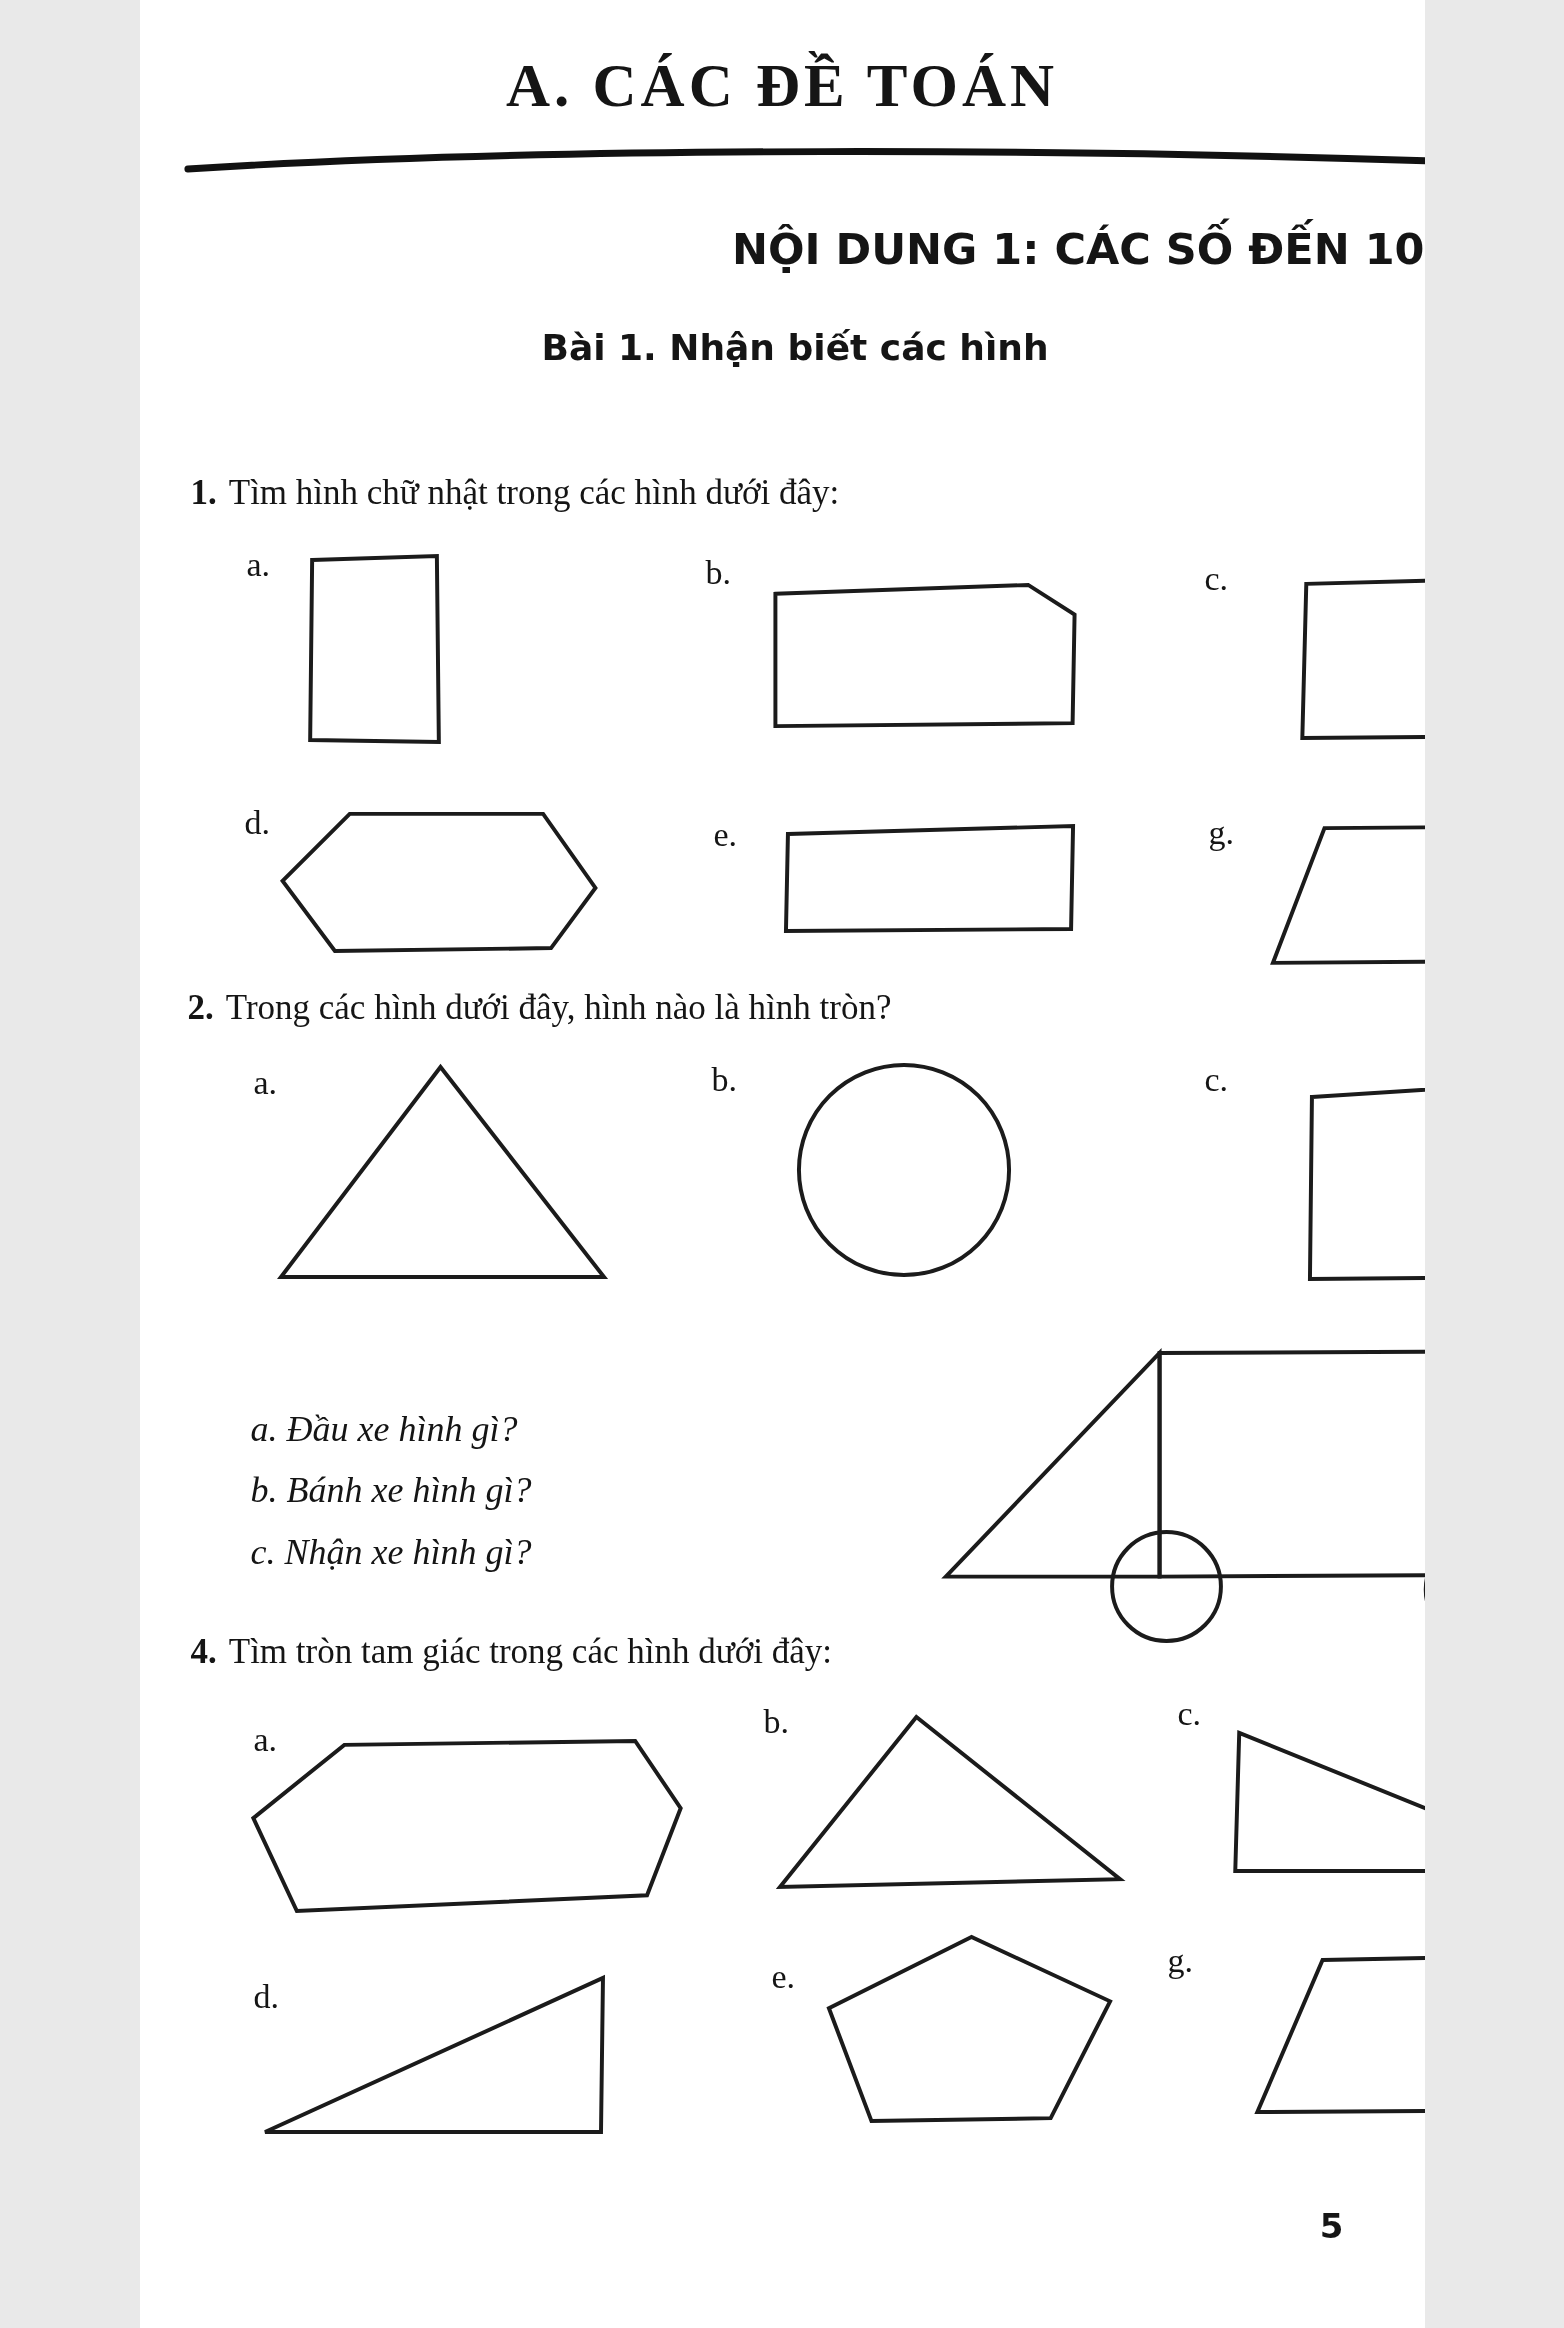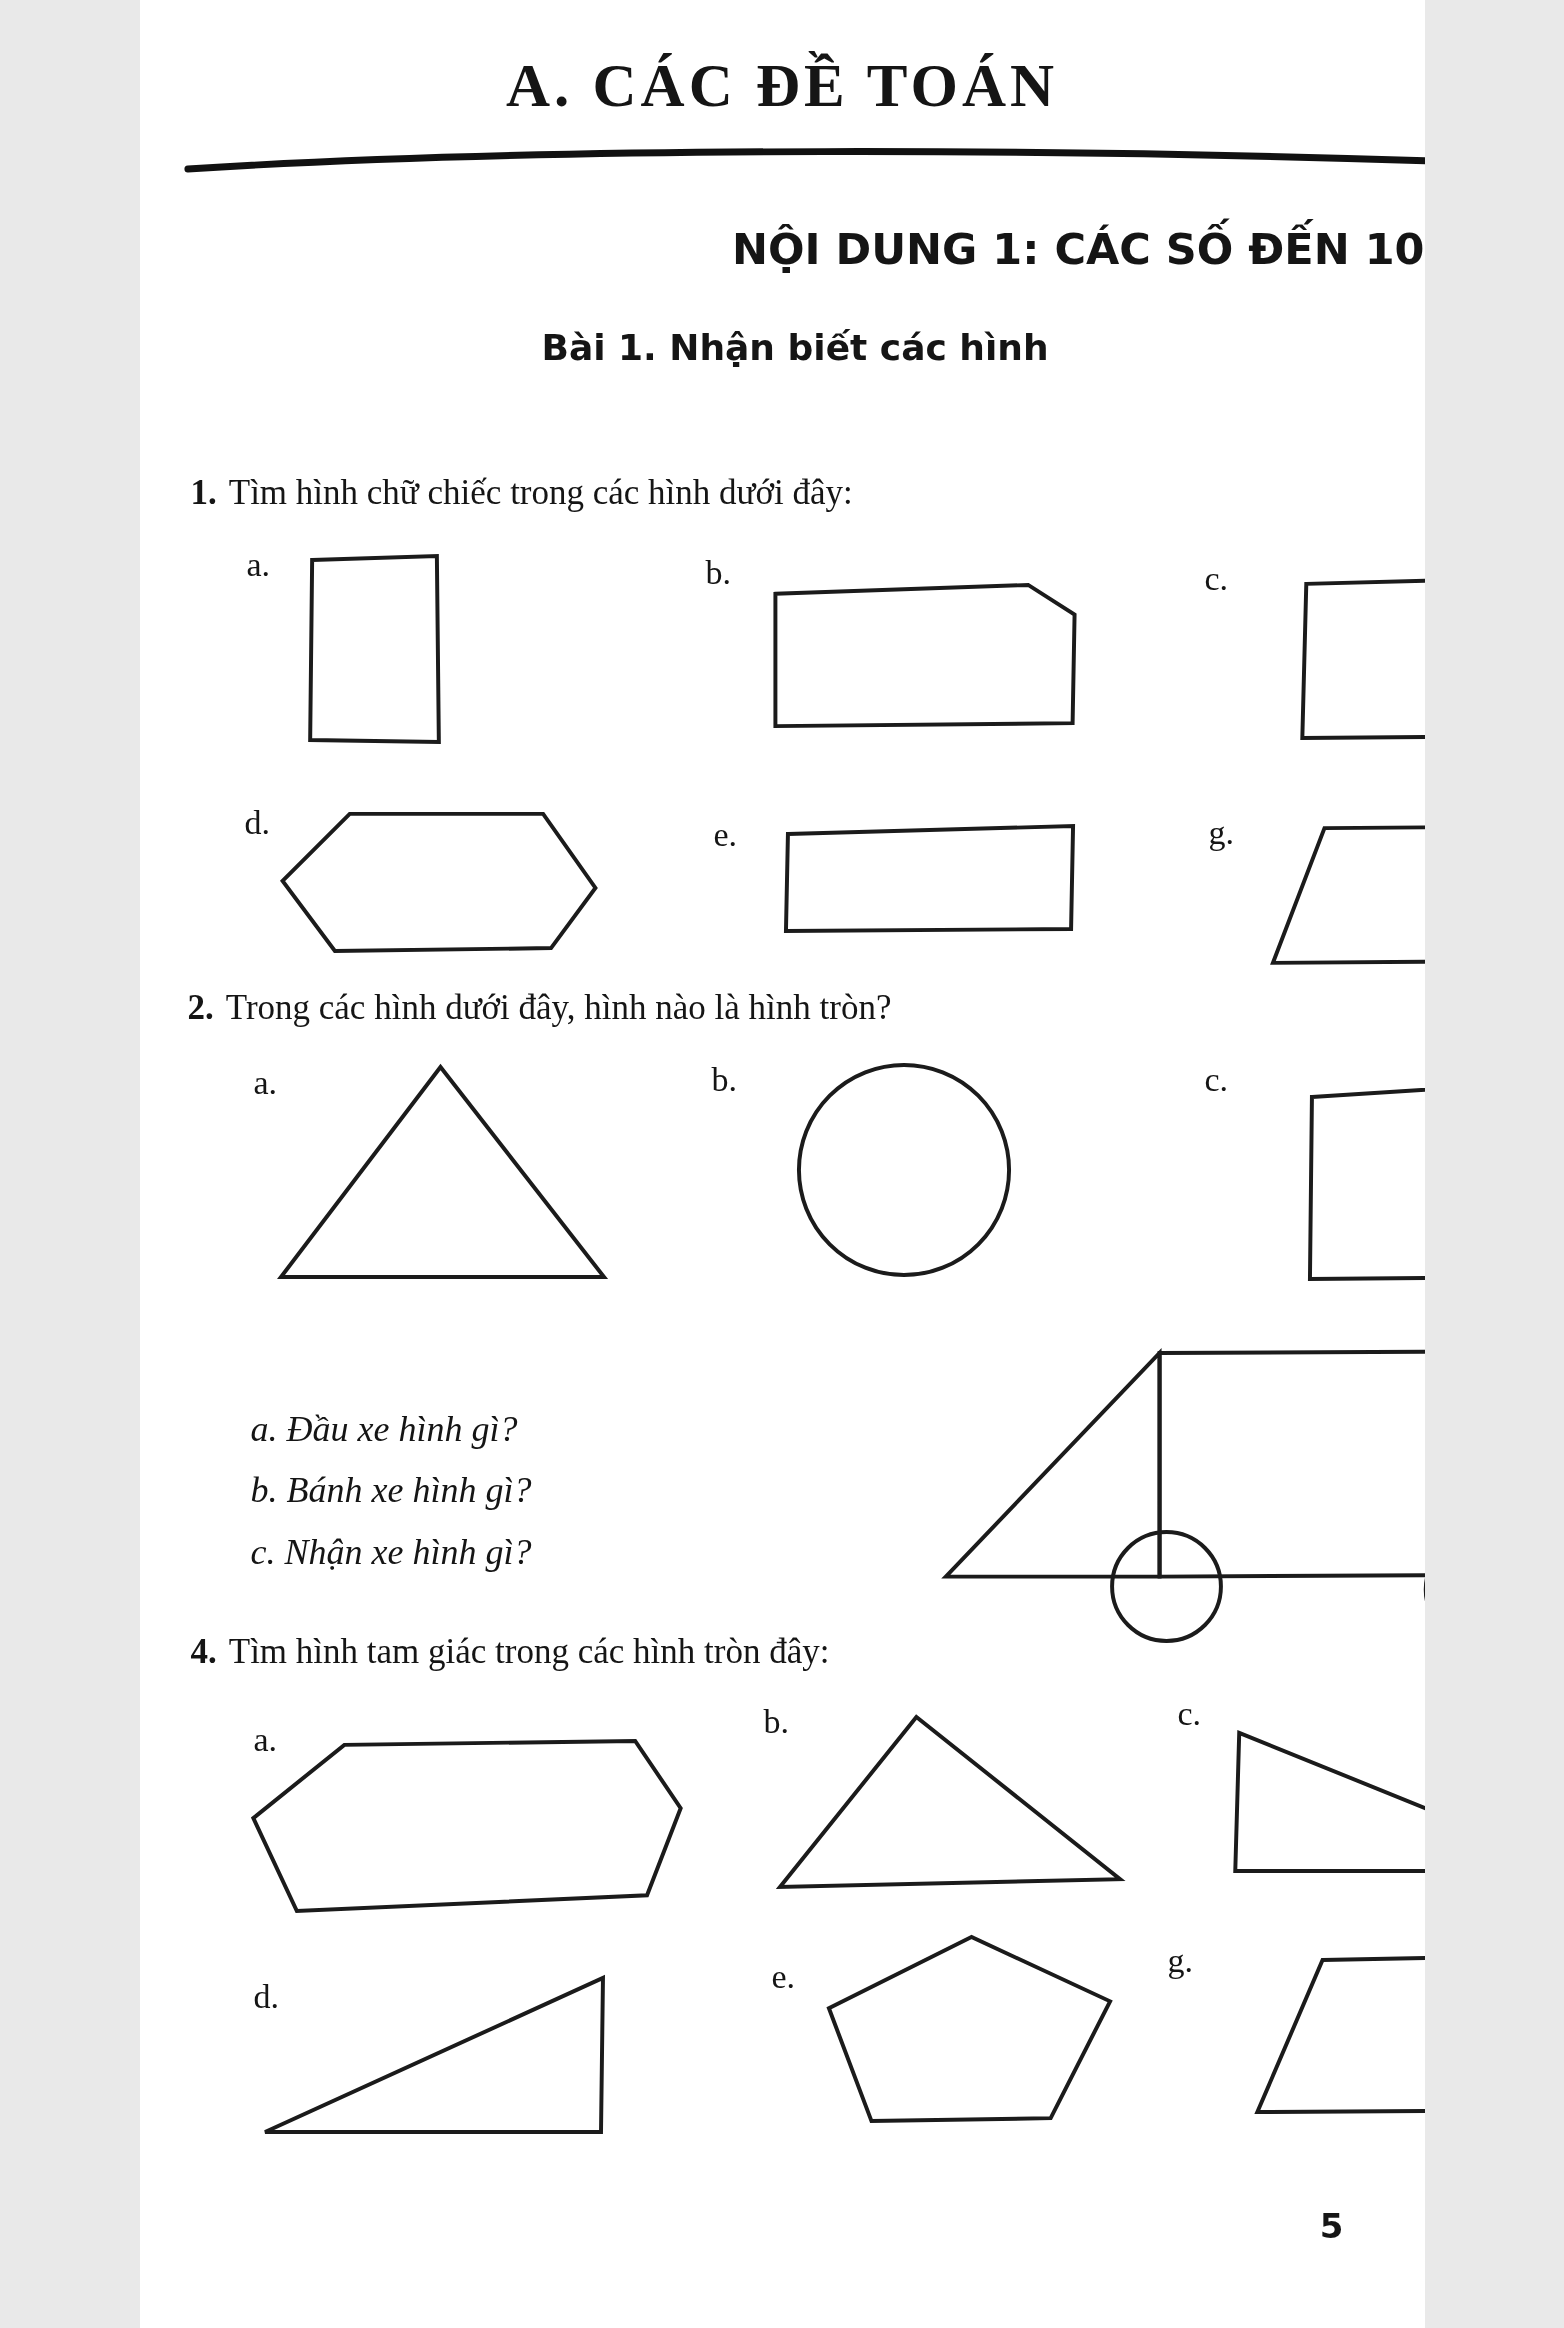--- a/index.html
+++ b/index.html
@@ -43,21 +43,21 @@
 <div class="page">
 
   <div class="h1">A. CÁC ĐỀ TOÁN</div>
   <svg class="rule" width="1426" height="46" viewBox="0 0 1440 46">
     <path d="M 10,30 C 360,8 900,6 1430,28"></path>
   </svg>
   <div class="h2">NỘI DUNG 1: CÁC SỐ ĐẾN 10</div>
   <div class="h3">Bài 1. Nhận biết các hình</div>
 
   <div class="prompt" style="left:51px; top:473px;">
-    <span class="num">1.</span><span>Tìm hình chữ chiếc trong các hình dưới đây:</span>
+    <span class="num">1.</span><span>Tìm hình chữ nhật trong các hình dưới đây:</span>
   </div>
 
   <span class="label" style="left:107px; top:546px;">a.</span>
   <svg class="shape" style="left:166px; top:552px;" width="139" height="196" viewBox="0 0 140 198">
     <polygon points="6,8 132,4 134,192 4,190"></polygon>
   </svg>
 
   <span class="label" style="left:566px; top:554px;">b.</span>
   <svg class="shape" style="left:626px; top:580px;" width="317" height="156" viewBox="0 0 320 158">
     <polygon points="9,14 265,5 312,35 310,145 9,148"></polygon>
@@ -107,21 +107,21 @@
   <span class="question" style="left:111px; top:1531px;">c. Nhận xe hình gì?</span>
 
   <svg class="shape" style="left:792px; top:1337px;" width="658" height="312" viewBox="0 0 665 315">
     <polygon points="14,242 230,16 230,242"></polygon>
     <polygon points="230,16 650,14 652,240 230,242"></polygon>
     <circle cx="237" cy="252" r="55"></circle>
     <circle cx="552" cy="255" r="53"></circle>
   </svg>
 
   <div class="prompt" style="left:51px; top:1632px;">
-    <span class="num">4.</span><span>Tìm hình tam giác trong các hình tròn đây:</span>
+    <span class="num">4.</span><span>Tìm tròn tam giác trong các hình dưới đây:</span>
   </div>
 
   <span class="label" style="left:114px; top:1721px;">a.</span>
   <svg class="shape" style="left:107px; top:1735px;" width="441" height="183" viewBox="0 0 445 185">
     <polygon points="6,84 98,10 392,6 438,74 404,162 50,178"></polygon>
   </svg>
 
   <span class="label" style="left:624px; top:1703px;">b.</span>
   <svg class="shape" style="left:636px; top:1711px;" width="351" height="183" viewBox="0 0 355 185">
     <polygon points="142,6 4,178 348,170"></polygon>

